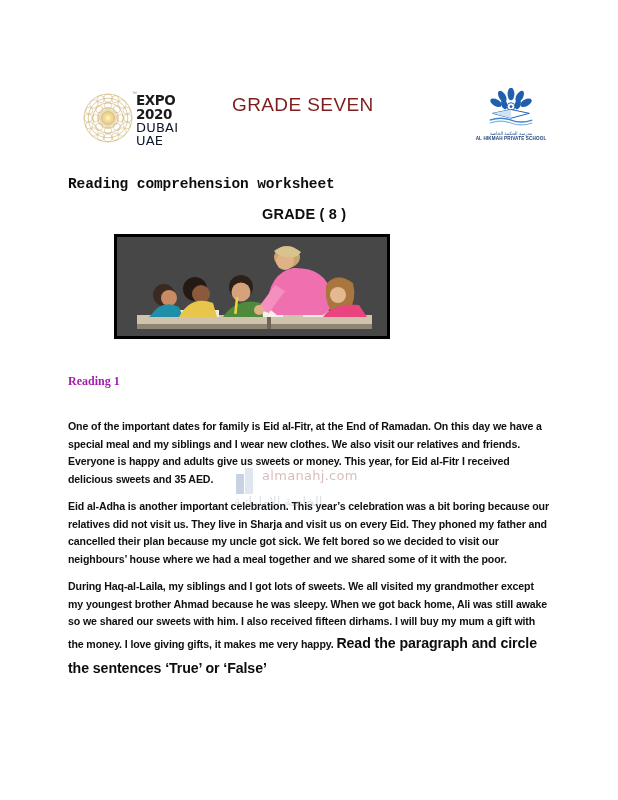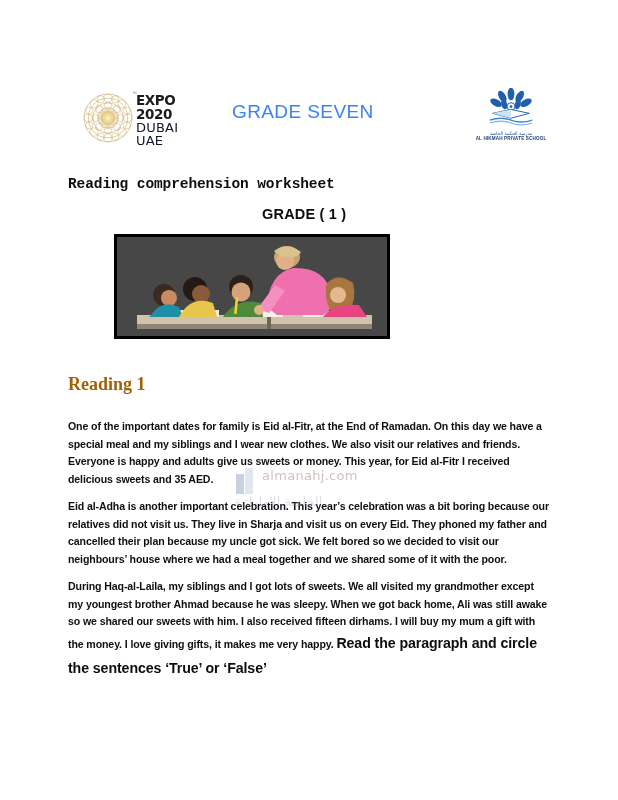--- a/index.html
+++ b/index.html
@@ -69,26 +69,26 @@
     left: 50px;
     top: 0px;
     font-size: 5px;
     color: #888;
   }
 
   
   .grade-seven {
     position: absolute;
     left: 232px;
-    top: 13px;
+    top: 6px;
     font-family: "Liberation Sans", sans-serif;
     font-size: 19px;
     font-weight: 400;
     letter-spacing: 0.4px;
-    color: #3b82f6;
+    color: #7f1d1d;
     white-space: nowrap;
   }
 
   
   .school-logo {
     position: absolute;
     left: 458px;
     top: 0px;
     width: 106px;
     height: 62px;
@@ -151,23 +151,23 @@
     overflow: hidden;
   }
   .photo-frame svg { display: block; width: 100%; height: 100%; }
 
   
   .reading-head {
     position: absolute;
     left: 68px;
     top: 374px;
     font-family: "Liberation Serif", serif;
-    font-size: 18px;
-    font-weight: bold;
-    color: #a16207;
+    font-size: 12px;
+    font-weight: bold;
+    color: #a21caf;
   }
   .body-text {
     position: absolute;
     left: 68px;
     top: 418px;
     width: 482px;
   }
   .para {
     font-family: "Liberation Sans", sans-serif;
     font-size: 10.6px;
@@ -313,21 +313,21 @@
         <path d="M22 52 L60 62 L60 44 Z" fill="#cfe3f5"></path>
         <path d="M16 66 Q40 58 60 66 Q80 74 104 66" fill="none" stroke="#3d87cf" stroke-width="3"></path>
         <path d="M16 72 Q40 64 60 72 Q80 80 104 72" fill="none" stroke="#7fb3e0" stroke-width="2.4"></path>
       </svg>
       <div class="school-ar">مدرسة الحكمة الخاصة</div>
       <div class="school-en">AL HIKMAH PRIVATE SCHOOL</div>
     </div>
   </div>
 
   <div class="worksheet-title">Reading comprehension worksheet</div>
-  <div class="grade-line">GRADE (  1  )</div>
+  <div class="grade-line">GRADE (  8  )</div>
 
   <div class="photo-frame">
     <svg viewBox="0 0 270 99" preserveAspectRatio="none">
       <rect x="0" y="0" width="270" height="99" fill="#3c3c3c"></rect>
       <rect x="0" y="0" width="270" height="99" fill="#474747"></rect>
 
       <rect x="20" y="78" width="235" height="9" fill="#cfc3ad"></rect>
       <rect x="20" y="87" width="235" height="5" fill="#8f8574"></rect>
       <rect x="150" y="76" width="4" height="16" fill="#6d6557"></rect>
 

